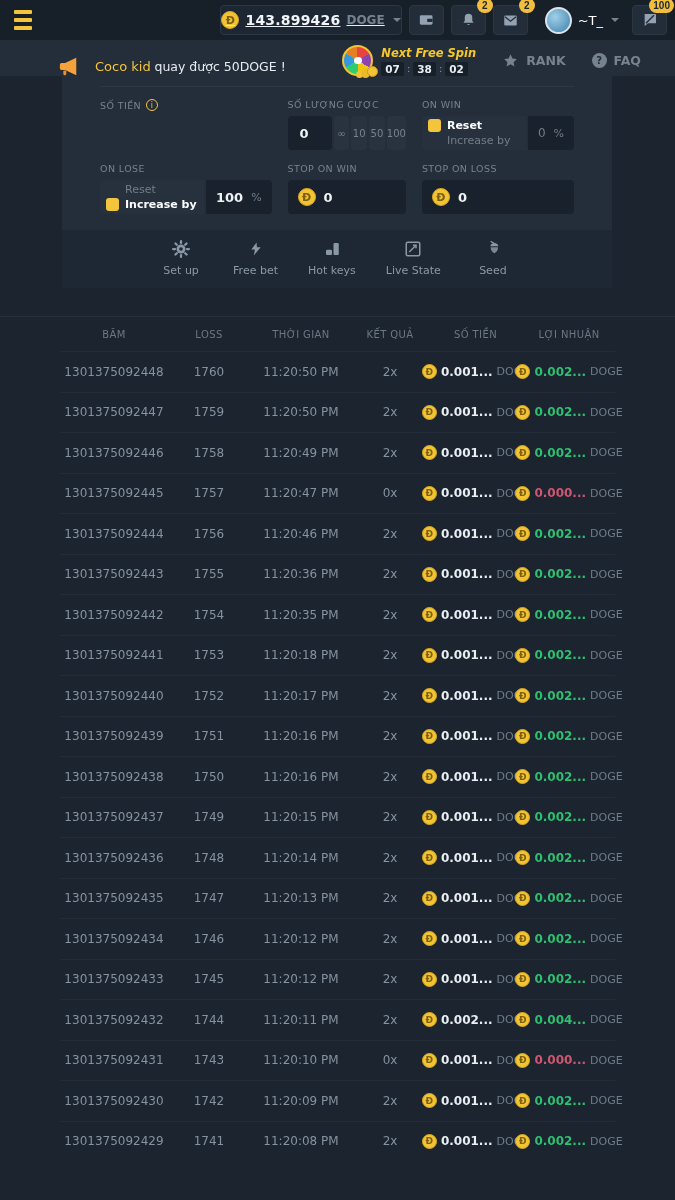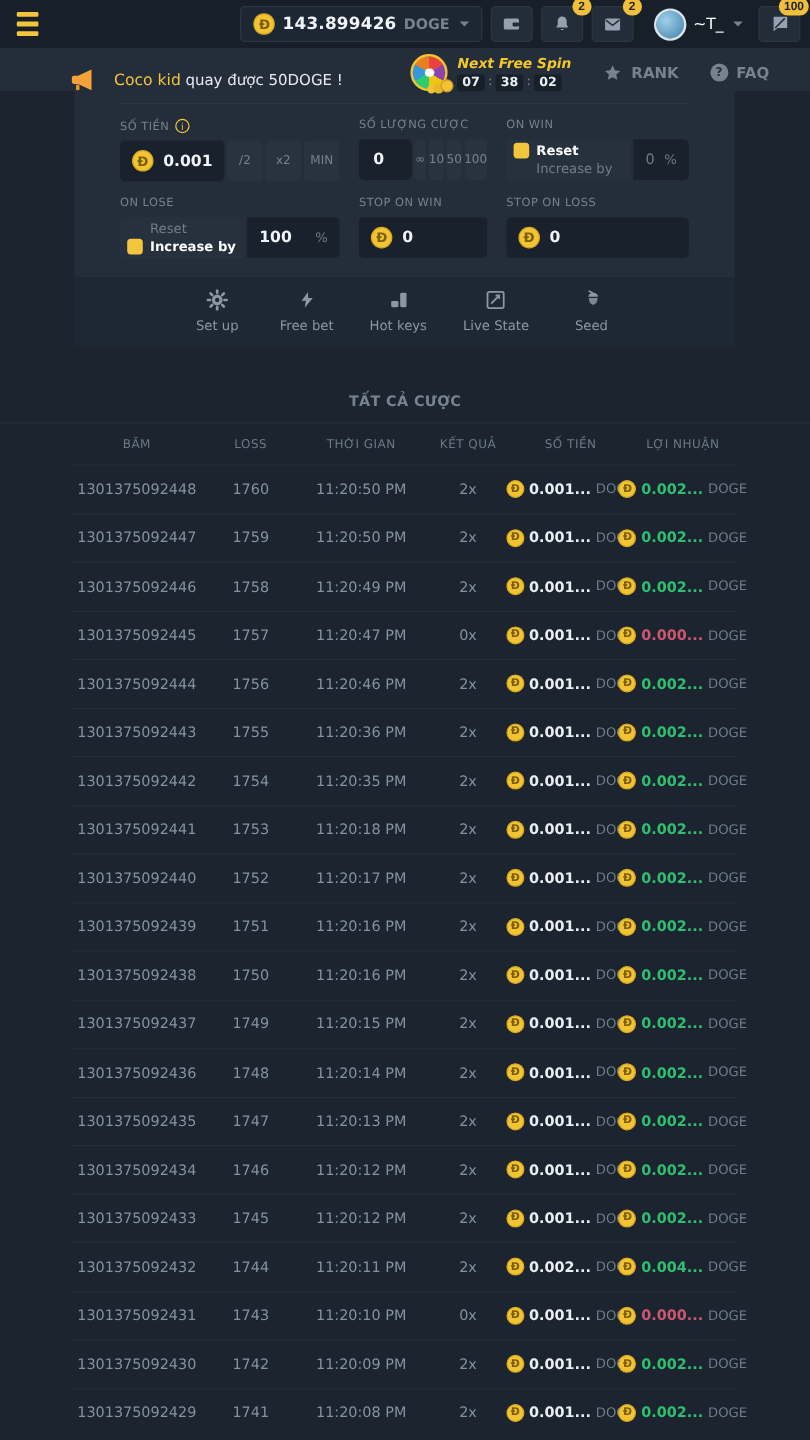--- a/index.html
+++ b/index.html
@@ -11,21 +11,21 @@
   
   .topbar {
     height:40px; background:#171f29; display:flex; align-items:center;
     justify-content:space-between; padding:0 8px 0 14px;
   }
   .hamburger { width:26px; height:20px; background:none; border:none; cursor:pointer;
     display:flex; flex-direction:column; justify-content:space-between; }
   .hamburger span { display:block; height:4px; width:18px; background:#f4c43c; border-radius:1px; }
   .topbar-right { display:flex; align-items:center; gap:7px; }
   .balance-pill { display:flex; align-items:center; gap:6px; height:30px;
-    border:1px solid #2c3744; background:#1d2733; border-radius:4px; padding:0 10px; cursor:pointer; }
+    border:1px solid #2c3744; background:#1d2733; border-radius:4px; padding:0 0; cursor:pointer;text-decoration:underline; }
   .balance-amount { font-size:14px; font-weight:bold; color:#f2f5f8; letter-spacing:.2px; }
   .balance-cur { font-size:12px; color:#76828f; font-weight:bold; }
   .caret { width:0; height:0; border-left:4px solid transparent; border-right:4px solid transparent;
     border-top:4px solid #76828f; margin-left:2px; }
   .icon-btn { position:relative; width:35px; height:30px; border:1px solid #2c3744;
     background:#222d39; border-radius:4px; display:flex; align-items:center; justify-content:center; cursor:pointer; }
   .badge { position:absolute; top:-8px; right:-8px; background:#f2bf3c; color:#1b242f;
     font-size:10px; font-weight:bold; border-radius:9px; min-width:16px; height:15px;
     line-height:15px; text-align:center; padding:0 4px; }
   .user-menu { display:flex; align-items:center; gap:6px; margin:0 6px 0 10px; cursor:pointer; }
@@ -227,29 +227,20 @@
 <section class="bet-panel">
   <div class="panel-body">
     <div class="panel-divider"></div>
     <div class="grid">
 
       <div>
         <div class="field-label">
           <span>SỐ TIỀN</span>
           <span class="info-icon"></span>
         </div>
-        <div class="control">
-          <div class="input amount-input">
-            <span class="coin"></span>
-            <span class="val">0.001</span>
-          </div>
-          <button class="ctl-btn amount-btn">/2</button>
-          <button class="ctl-btn amount-btn">x2</button>
-          <button class="ctl-btn amount-btn">MIN</button>
-        </div>
       </div>
 
       <div>
         <div class="field-label">
             <span>SỐ LƯỢNG CƯỢC</span>
           </div>
         <div class="control">
           <div class="input count-input">
             <span class="val">0</span>
           </div>
@@ -384,21 +375,20 @@
             <path d="M8.5 9.5c0 5 2.2 7.6 5.5 8.7 3.3-1.1 5.5-3.7 5.5-8.7z" opacity=".85"></path>
             <path d="M13 3 L9 1" stroke="#8a98a6" stroke-width="2" stroke-linecap="round"></path>
           </svg>
         </span>
       <span class="tool-label">Seed</span>
     </div>
   </div>
 </section>
 
 <div class="tabs">
-  <div class="tab">TẤT CẢ CƯỢC</div>
 </div>
 
 <div class="table">
   <div class="thead">
     <div class="th">BĂM</div>
     <div class="th">LOSS</div>
     <div class="th">THỜI GIAN</div>
     <div class="th">KẾT QUẢ</div>
     <div class="th">SỐ TIỀN</div>
     <div class="th">LỢI NHUẬN</div>

